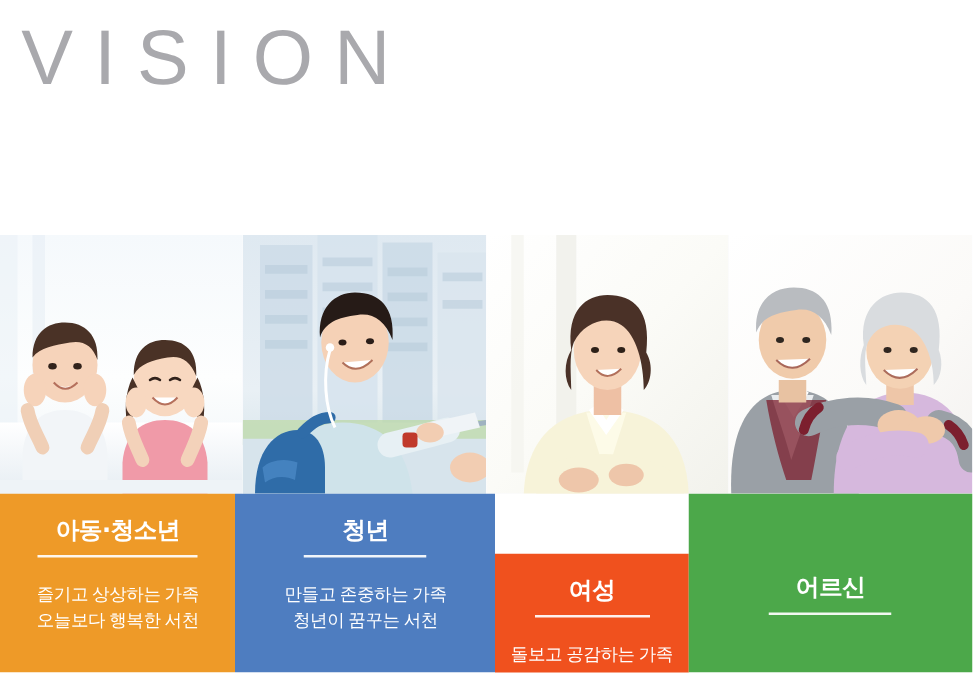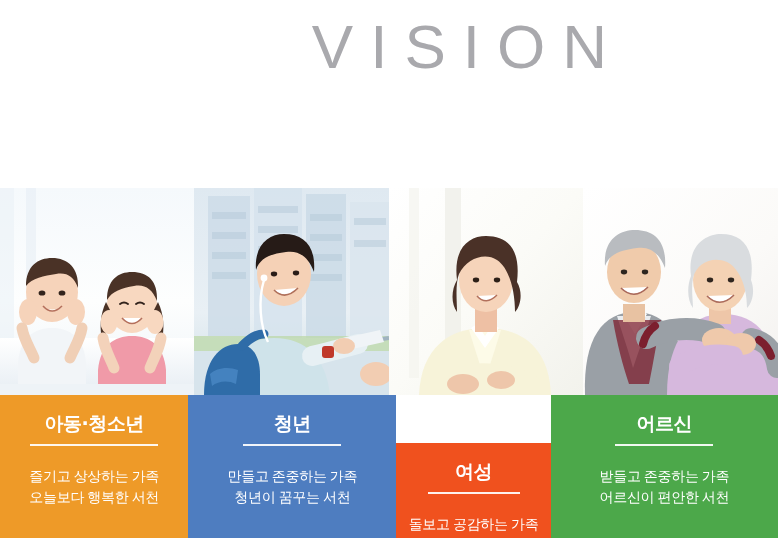--- a/index.html
+++ b/index.html
@@ -11,21 +11,21 @@
   }
   .banner{position:relative;width:778px;height:538px;background:#fff;}
 
   
   .header{
     position:absolute;left:0;top:0;width:778px;height:188px;
     background:#ffffff;
   }
   .vision-title{
     position:absolute;left:0;top:14px;width:624px;
-    text-align:right;
+    text-align:left;
     font-size:62px;
     line-height:66px;
     letter-spacing:17px;
     text-indent:17px;
     font-weight:300;
     color:#a9a9ad;
     font-family:"Liberation Sans","DejaVu Sans",sans-serif;
     white-space:nowrap;
   }
   .subtitle-row{
@@ -71,21 +71,21 @@
     display:flex;
   }
   .panel{
     position:relative;height:143px;
     display:flex;flex-direction:column;align-items:center;
     color:#ffffff;
   }
   .p-0{width:194px;}
   .p-1{width:214px;}
   .p-2{width:159px;margin-top:48px;}
-  .p-3{width:234px;}
+  .p-3{width:234px;justify-content:center;}
 
   .panel-label{
     margin-top:16px;
     font-size:19px;
     font-weight:700;
     letter-spacing:-0.5px;
     color:#ffffff;
     white-space:nowrap;
     font-family:"DejaVu Sans","Liberation Sans",sans-serif;
   }
@@ -325,17 +325,16 @@
 
     <div class="panel p-2" style="background:#F0511E;">
       <div class="panel-label">여성</div>
       <div class="panel-rule" style="width:92px;"></div>
       <div class="panel-desc"><span>돌보고 공감하는 가족</span><br></div>
     </div>
 
     <div class="panel p-3" style="background:#4CA84A;">
       <div class="panel-label">어르신</div>
       <div class="panel-rule" style="width:98px;"></div>
-      <div class="panel-desc"><span>받들고 존중하는 가족</span><br><span>어르신이 편안한 서천</span></div>
     </div>
   </div>
 
 </div>
 
 </body></html>

